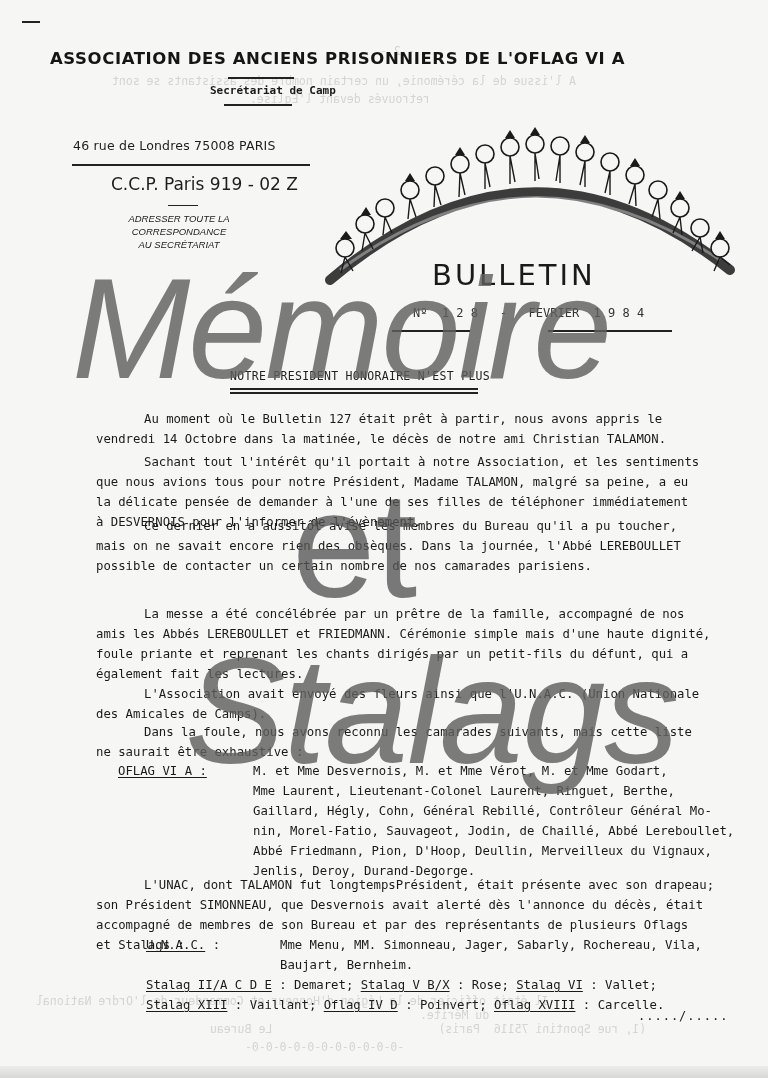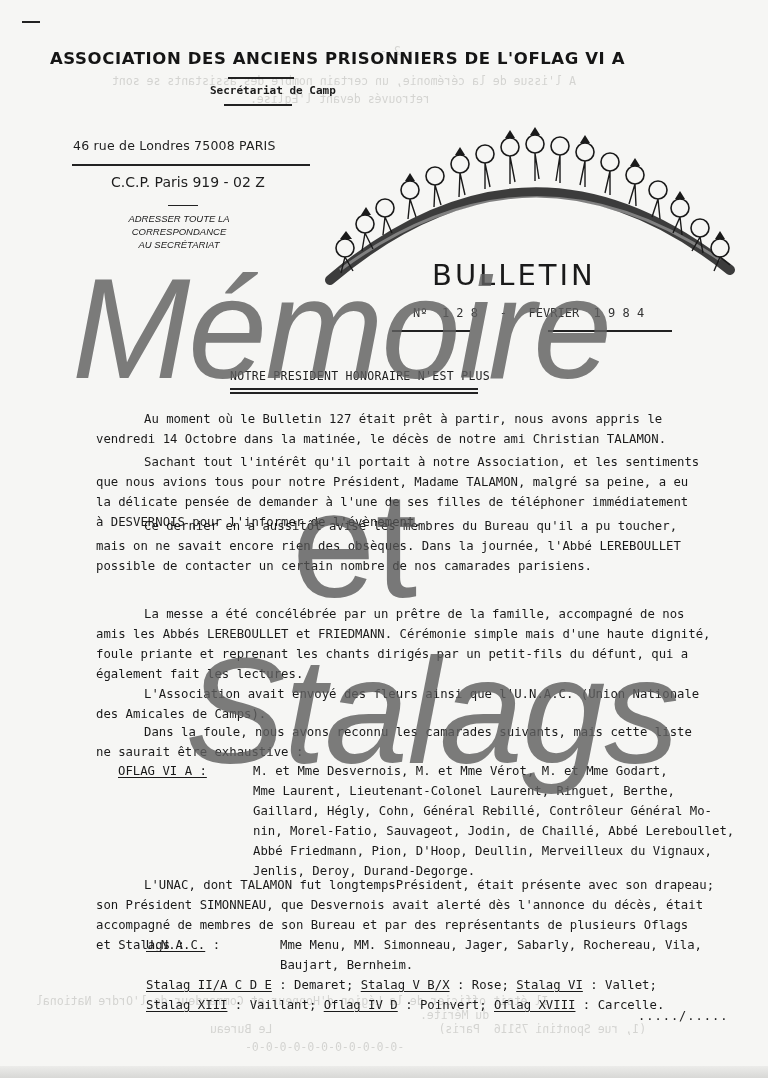--- a/index.html
+++ b/index.html
@@ -10,21 +10,21 @@
     font-family: "DejaVu Sans Mono", "Liberation Mono", monospace;
     color: #1c1c1c;
   }
   .page { position: absolute; inset: 0; background: #f6f6f4; }
   .bleed { position: absolute; color: #c9c9c6; font-family: "DejaVu Sans Mono", monospace; font-size: 11.5px; white-space: pre; opacity: 0.75; transform: scaleX(-1); }
   .corner-mark { position: absolute; left: 22px; top: 21px; width: 18px; height: 2px; background: #222; }
   .assoc-title { position: absolute; left: 50px; top: 49px; font-family: "DejaVu Sans", "Liberation Sans", sans-serif; font-size: 16.5px; letter-spacing: 0.6px; font-weight: 600; color: #151515; white-space: nowrap; }
   .rule { position: absolute; height: 2px; background: #222; }
   .secretariat { position: absolute; left: 210px; top: 84px; font-family: "DejaVu Sans Mono", monospace; font-size: 11px; font-weight: bold; color: #1a1a1a; }
   .address { position: absolute; left: 73px; top: 138px; font-family: "DejaVu Sans", sans-serif; font-size: 12.5px; color: #1d1d1d; letter-spacing: 0.2px; white-space: nowrap; }
-  .ccp { position: absolute; left: 111px; top: 174px; font-family: "DejaVu Sans", sans-serif; font-size: 14px; color: #1d1d1d; white-space: nowrap; }
+  .ccp { position: absolute; left: 111px; top: 174px; font-family: "DejaVu Sans", sans-serif; font-size: 17px; color: #1d1d1d; white-space: nowrap; }
   .correspondance { position: absolute; left: 84px; top: 212px; width: 190px; text-align: center; font-family: "Liberation Sans", sans-serif; font-style: italic; font-size: 9.5px; line-height: 13px; color: #222; }
   .illustration { position: absolute; left: 310px; top: 120px; width: 440px; height: 170px; }
   .bulletin-title { position: absolute; left: 432px; top: 258px; font-family: "DejaVu Sans", sans-serif; font-size: 29px; letter-spacing: 3px; color: #1a1a1a; }
   .issue-line { position: absolute; left: 393px; top: 306px; font-family: "DejaVu Sans Mono", monospace; font-size: 12px; color: #333; white-space: pre; margin-left: 20px; }
   .watermark { position: absolute; font-family: "Liberation Sans", "DejaVu Sans", sans-serif; font-style: italic; color: rgba(95,95,95,0.82); white-space: nowrap; pointer-events: none; }
   .wm-memoire { left: 72px; top: 258px; font-size: 142px; line-height: 1; letter-spacing: -2px; }
   .wm-et { left: 292px; top: 470px; font-size: 150px; line-height: 1; font-style: normal; color: rgba(85,85,85,0.78); }
   .wm-avenir { left: 185px; top: 636px; font-size: 150px; line-height: 1; letter-spacing: -1px; }
   .headline { position: absolute; left: 230px; top: 369px; font-family: "DejaVu Sans Mono", monospace; font-size: 11.5px; color: #222; letter-spacing: 0.3px; white-space: nowrap; }
   .body { position: absolute; left: 96px; width: 650px; font-family: "DejaVu Sans Mono", "Liberation Mono", monospace; font-size: 12.3px; line-height: 20px; color: #1a1a1a; white-space: nowrap; }

